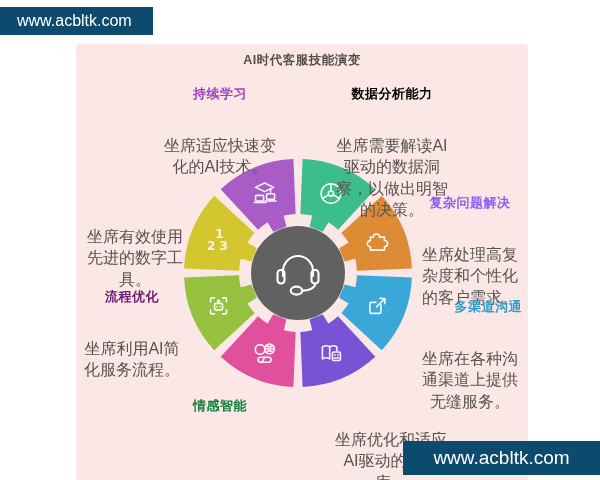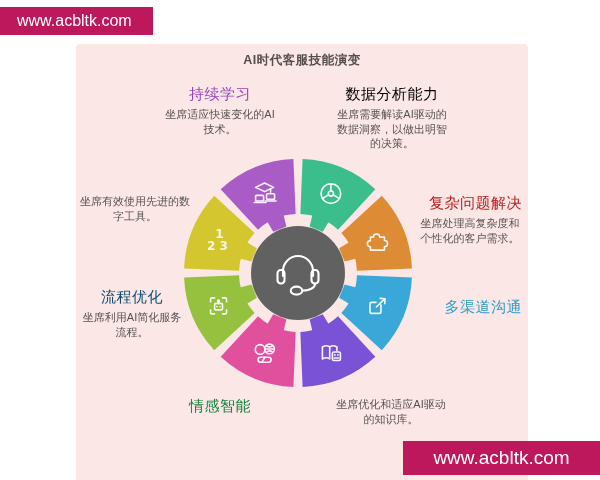--- a/index.html
+++ b/index.html
@@ -5,31 +5,31 @@
   * { margin:0; padding:0; box-sizing:border-box; }
   html,body { width:600px; height:480px; background:#ffffff; overflow:hidden;
     font-family:"Liberation Sans","DejaVu Sans",sans-serif; }
   .page { position:relative; width:600px; height:480px; background:#ffffff; }
   .card { position:absolute; left:76px; top:44px; width:452px; height:472px;
     background:#FBE8E6; border-radius:4px; }
   .title { position:absolute; left:0; top:8px; width:100%; text-align:center;
     font-size:12.5px; font-weight:bold; color:#544E4B; letter-spacing:0.5px; }
   .wheel { position:absolute; left:104px; top:111px; width:236px; height:236px; }
   .label { position:absolute; text-align:center; }
-  .seg-title { font-size:15px; font-weight:normal; margin-bottom:3px; letter-spacing:0.5px; }
-  .seg-desc  { font-size:11px; color:#57524F; line-height:1.34; }
+  .seg-title { font-size:13px; font-weight:bold; margin-bottom:3px; letter-spacing:0.5px; }
+  .seg-desc  { font-size:16px; color:#57524F; line-height:1.34;margin-top:32px; }
   .pos-tl { left:88px;  top:41px;  width:112px; }
   .pos-tr { left:258px; top:41px;  width:116px; }
   .pos-ru { left:342px; top:150px; width:104px; }
   .pos-rl { left:342px; top:254px; width:104px; }
   .pos-br { left:256px; top:353px; width:118px; }
   .pos-bl { left:88px;  top:353px; width:112px; }
   .pos-ll { left:2px;   top:244px; width:108px; }
   .pos-lu { left:4px;   top:150px; width:110px; }
-  .wm { position:absolute; background:#be185d; color:#ffffff; }
+  .wm { position:absolute; background:#0c4a6e; color:#ffffff; }
   .wm-tl { left:0; top:7px; width:153px; height:28px; font-size:16px;
     line-height:28px; padding-left:17px; }
   .wm-br { right:0; bottom:5px; width:197px; height:34px; font-size:19px;
     line-height:34px; text-align:center; }
 </style>
 </head>
 <body>
 
 <div class="page">
   <div class="card">
@@ -135,34 +135,35 @@
 
     <div class="label pos-tl">
       <div class="seg-title" style="color: rgb(156, 69, 191);">持续学习</div>
       <div class="seg-desc">坐席适应快速变化的AI技术。</div>
     </div>
     <div class="label pos-tr">
       <div class="seg-title" style="color: #000000;">数据分析能力</div>
       <div class="seg-desc">坐席需要解读AI驱动的数据洞察，以做出明智的决策。</div>
     </div>
     <div class="label pos-ru">
-      <div class="seg-title" style="color: #b91c1c; text-align: right;">复杂问题解决</div>
+      <div class="seg-title" style="color: #8b5cf6;">复杂问题解决</div>
       <div class="seg-desc">坐席处理高复杂度和个性化的客户需求。</div>
     </div>
     <div class="label pos-rl">
       <div class="seg-title" style="color: rgb(47, 157, 201); text-align: right;">多渠道沟通</div>
+      <div class="seg-desc">坐席在各种沟通渠道上提供无缝服务。</div>
     </div>
     <div class="label pos-br">
       <div class="seg-desc">坐席优化和适应AI驱动的知识库。</div>
     </div>
     <div class="label pos-bl">
       <div class="seg-title" style="color: #15803d;">情感智能</div>
     </div>
     <div class="label pos-ll">
-      <div class="seg-title" style="color: #0c4a6e;">流程优化</div>
+      <div class="seg-title" style="color: #701a75;">流程优化</div>
       <div class="seg-desc">坐席利用AI简化服务流程。</div>
     </div>
     <div class="label pos-lu">
       <div class="seg-desc">坐席有效使用先进的数字工具。</div>
     </div>
   </div>
 
   <div class="wm wm-tl">
     <span>www.acbltk.com</span>
   </div>

